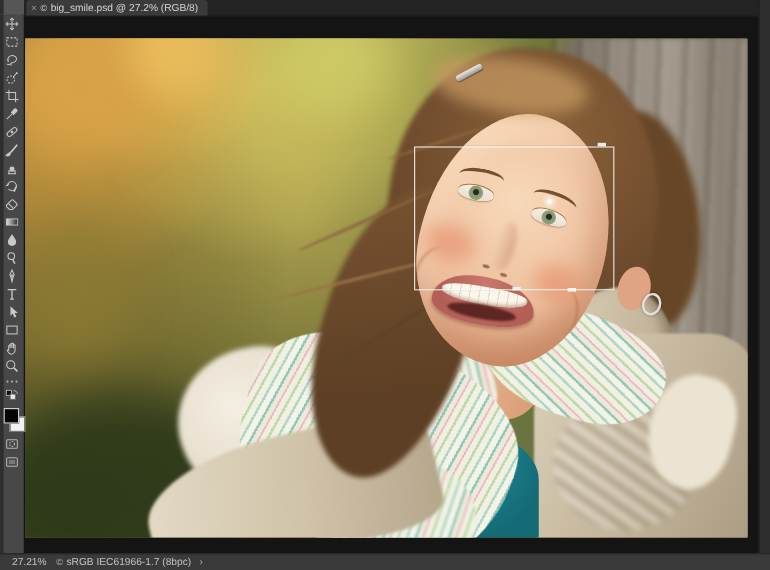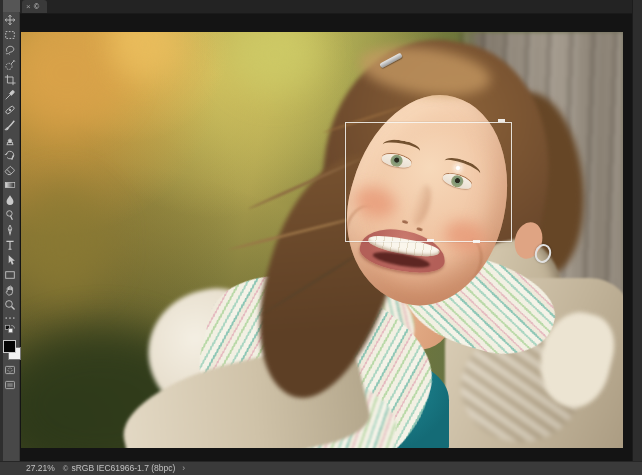--- a/index.html
+++ b/index.html
@@ -23,21 +23,21 @@
            border-radius:3px 3px 0 0;display:flex;align-items:center;gap:3px;
            color:#d4d4d4;font-size:8.5px;line-height:13px;white-space:nowrap;}
   #doc-tab .tab-x{color:#9a9a9a;font-size:8px;}
   #doc-tab .tab-badge{font-size:7.5px;color:#cfcfcf;}
   #canvas{position:absolute;left:20px;top:13px;width:612px;height:448px;background:var(--c-canvas,#141414);z-index:1;}
   #rframe{position:absolute;left:632px;top:0;width:10px;height:475px;background:var(--c-frame,#2d2d2d);
           box-shadow:inset 1px 0 0 #1c1c1c;z-index:6;}
   #statusbar{position:absolute;left:0;top:461px;width:642px;height:14px;background:var(--c-status,#3a3a3a);
              box-shadow:inset 0 1px 0 #262626;display:flex;align-items:center;color:#c3c3c3;
              font-size:8.5px;z-index:7;}
-  #statusbar .zoom{margin-left:26px;text-align:center;}
+  #statusbar .zoom{margin-left:10px;text-align:center;}
   #statusbar .profile-wrap{margin-left:8px;display:flex;align-items:center;gap:3px;}
   #statusbar .badge{font-size:7.5px;color:#b5b5b5;}
   #statusbar .menu-arrow{color:#a8a8a8;margin-left:4px;}
   
   #photo{position:absolute;left:1px;top:19px;width:602px;height:416px;overflow:hidden;background:
     radial-gradient(circle at 6% 10%, rgba(224,162,66,.95), rgba(224,162,66,0) 24%),
     radial-gradient(circle at 18% 2%, rgba(238,196,100,.9), rgba(238,196,100,0) 16%),
     radial-gradient(circle at 32% 10%, rgba(214,196,96,.8), rgba(214,196,96,0) 26%),
     radial-gradient(circle at 2% 40%, rgba(148,120,52,.85), rgba(148,120,52,0) 32%),
     radial-gradient(ellipse at 6% 94%, rgba(40,50,22,.95), rgba(40,50,22,0) 48%),
@@ -269,20 +269,21 @@
       <svg class="ticon dim" viewBox="0 0 14 14">
           <use href="#sym-screenmode"></use>
         </svg>
     </div>
   </div>
 
   <div id="tabbar">
     <div id="doc-tab">
       <span class="tab-x">×</span>
       <span class="tab-badge">©</span>
+      <span>big_smile.psd @ 27.2% (RGB/8)</span>
     </div>
   </div>
 
   <div id="canvas">
     <div id="photo">
       <div id="bokeh1" class="bokeh"></div>
       <div id="bokeh2" class="bokeh"></div>
       <div id="bokeh3" class="bokeh"></div>
       <div id="bokeh5" class="bokeh"></div>
       <div id="bokeh4" class="bokeh"></div>

